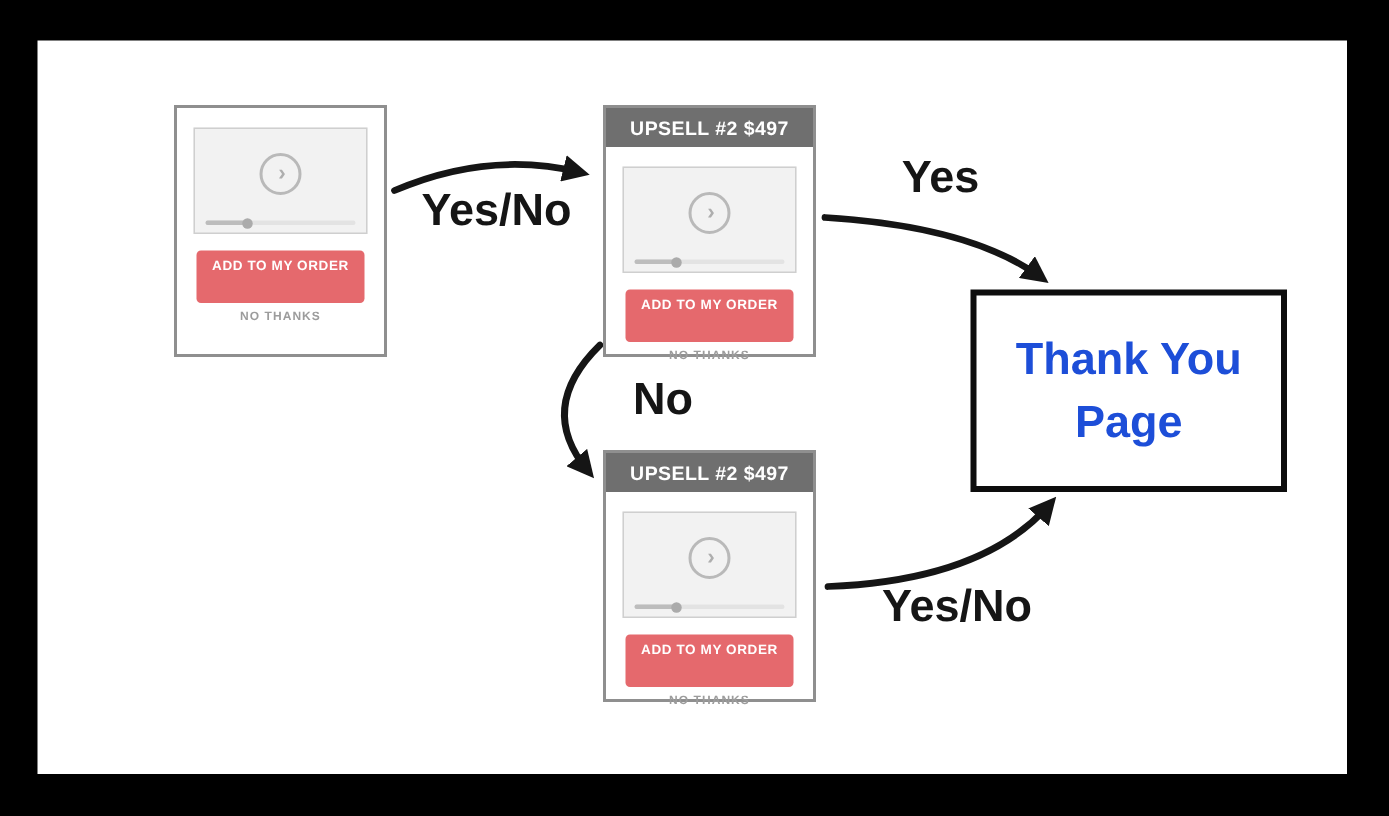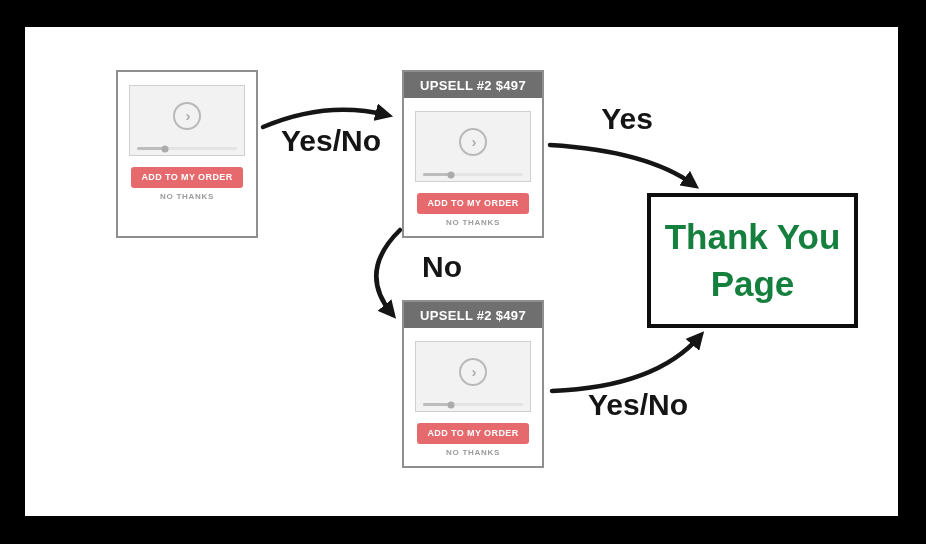--- a/index.html
+++ b/index.html
@@ -41,35 +41,35 @@
   .progress{
     position:absolute;left:7px;right:7px;bottom:5px;height:3px;
     background:#e3e3e3;border-radius:2px;
   }
   .progress .fill{width:28%;height:100%;background:#bdbdbd;border-radius:2px;}
   .progress .knob{
     position:absolute;left:28%;top:50%;transform:translate(-50%,-50%);
     width:7px;height:7px;background:#ababab;border-radius:50%;
   }
   .order-btn{
-    margin:11px auto 0;width:max-content;padding:5px 10px 6px;
+    margin:11px auto 0;width:max-content;padding:5px 10px 20px;
     background:var(--button-red,#e5696d);color:#fff;border-radius:3px;
     font-size:9px;font-weight:bold;letter-spacing:.4px;white-space:nowrap;
   }
   .no-thanks{
     margin-top:4px;text-align:center;color:var(--muted-text,#9c9c9c);
     font-size:8px;font-weight:bold;letter-spacing:.7px;
   }
   
   .ty{
     position:absolute;left:647px;top:193px;width:211px;height:135px;box-sizing:border-box;
     border:4px solid #0d0d0d;background:#fff;
     display:flex;flex-direction:column;align-items:center;justify-content:center;gap:9px;
   }
-  .ty .line{font-size:35px;font-weight:bold;color:#15803d;line-height:1.1;}
+  .ty .line{font-size:30px;font-weight:bold;color:#1d4ed8;line-height:1.1;}
   
   .flow-label{
     position:absolute;color:var(--ink,#151515);font-weight:bold;font-size:30px;
     text-align:center;white-space:nowrap;
   }
   #lbl-yesno-1{left:277px;top:124px;width:108px;}
   #lbl-yes{left:599px;top:102px;width:56px;}
   #lbl-no{left:416px;top:250px;width:52px;}
   #lbl-yesno-2{left:582px;top:388px;width:112px;}
 </style>

